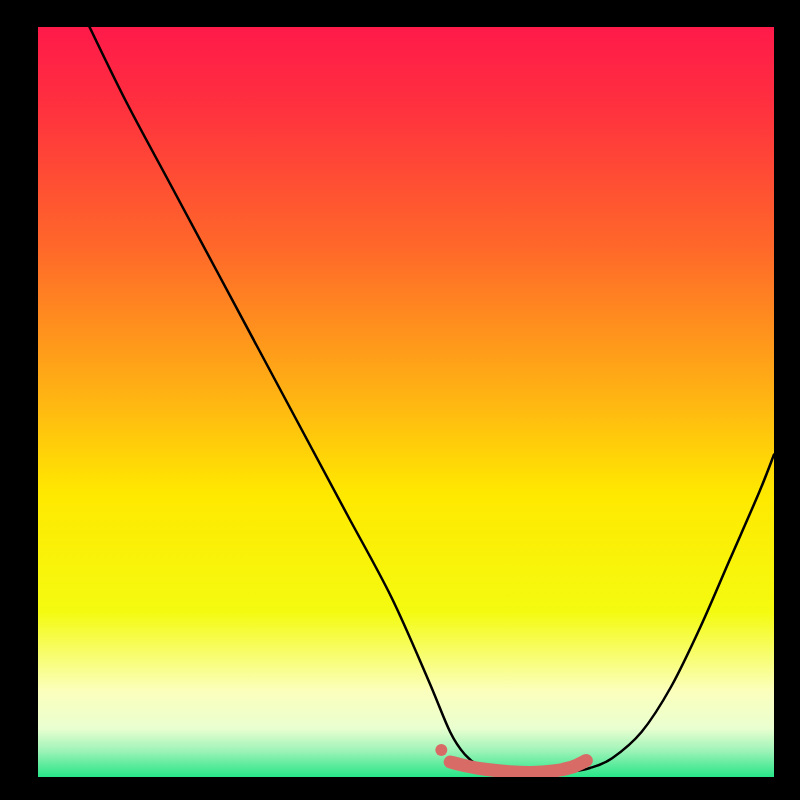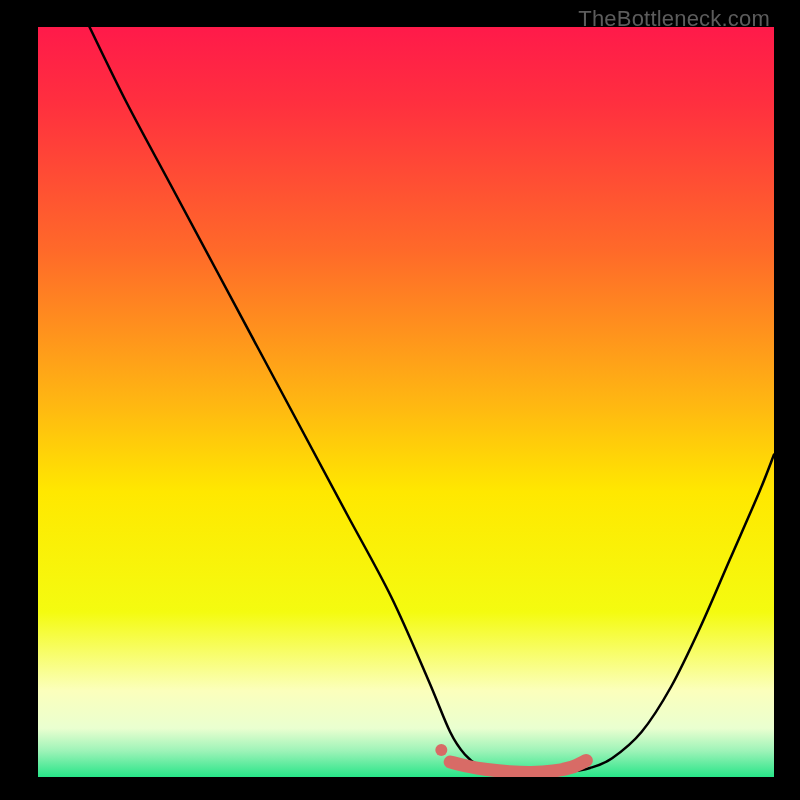--- a/index.html
+++ b/index.html
@@ -78,15 +78,14 @@
 
     <svg id="curve" class="curve-svg" viewBox="0 0 736 750" preserveAspectRatio="none">
 
     <path d="M 51.52 0 C 57.653333333333336 12.5 74.82666666666667 48.75 88.32 75 C 101.81333333333332 101.25 117.75999999999999 130 132.48 157.5 C 147.2 185 161.92 212.49999999999994 176.64 239.99999999999994 C 191.35999999999999 267.49999999999994 206.07999999999998 295.00000000000006 220.79999999999998 322.50000000000006 C 235.51999999999998 350.00000000000006 250.23999999999998 377.5 264.96 405 C 279.68 432.5 294.4 460 309.12 487.5 C 323.84000000000003 515 339.78666666666663 542.5 353.28 570 C 366.7733333333333 597.5 380.2666666666667 630 390.08000000000004 652.5 C 399.8933333333334 675 406.0266666666667 692.5 412.16 705 C 418.29333333333335 717.5 421.97333333333336 721.875 426.88 727.5 C 431.78666666666663 733.125 435.46666666666664 735.875 441.59999999999997 738.75 C 447.7333333333333 741.625 455.09333333333336 743.5 463.68 744.75 C 472.26666666666665 746 482.08000000000004 746.25 493.12 746.25 C 504.15999999999997 746.25 520.1066666666666 745.625 529.92 744.75 C 539.7333333333333 743.875 544.64 743.25 552 741 C 559.36 738.75 565.4933333333333 737.25 574.08 731.25 C 582.6666666666667 725.25 593.7066666666667 716.875 603.52 705 C 613.3333333333333 693.125 623.1466666666668 677.5 632.96 660 C 642.7733333333333 642.5 652.5866666666667 621.25 662.4 600 C 672.2133333333333 578.75 682.0266666666666 555 691.8399999999999 532.5 C 701.6533333333332 510 713.92 482.5 721.28 465 C 728.64 447.5 733.5466666666666 433.75 736 427.5" fill="none" stroke="#000000" stroke-width="2.5" stroke-linecap="round"></path>
         <path d="M 412.16 735 C 415.2266666666667 735.75 424.4266666666666 738.25 430.55999999999995 739.5 C 436.69333333333327 740.75 442.2133333333333 741.625 448.96 742.5 C 455.70666666666665 743.375 463.68 744.25 471.04 744.75 C 478.40000000000003 745.25 485.76 745.625 493.12 745.5 C 500.48 745.375 508.45333333333326 744.875 515.1999999999999 744 C 521.9466666666666 743.125 528.08 742 533.6 740.25 C 539.12 738.5 545.8666666666667 734.625 548.32 733.5" fill="none" stroke="#d86b66" stroke-width="13" stroke-linecap="round"></path>
         <circle cx="403.328" cy="723" r="6" fill="#d86b66"></circle>
       </svg>
 
   </div>
 
-  <div class="watermark">TheBottleneck.com</div>
 
 </div>
 
 </body></html>

